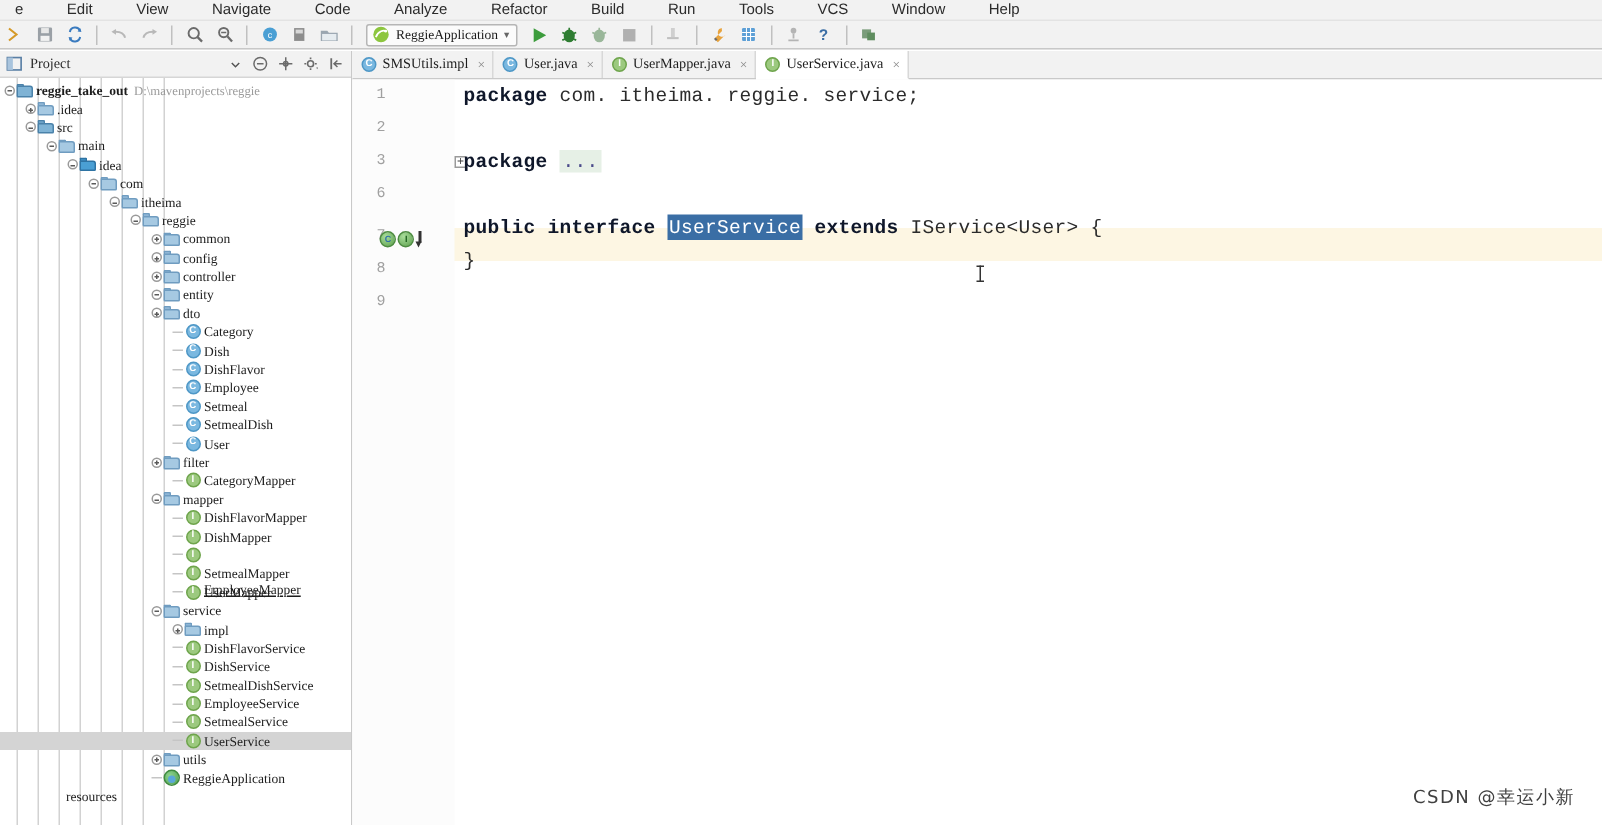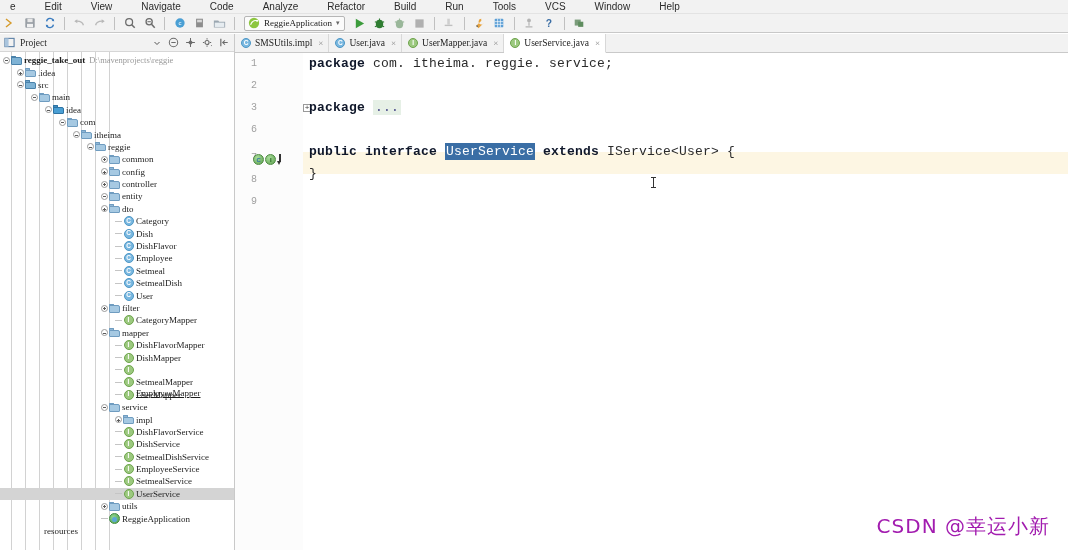--- a/index.html
+++ b/index.html
@@ -147,21 +147,21 @@
     position: absolute; width: 8px; height: 8px; border: 1px solid #9a9a9a;
     background: #fff; color: #444; font-size: 8px; line-height: 6px; text-align: center;
     font-family: "Liberation Sans", sans-serif;
   }
   .caret-i { position: absolute; width: 1px; height: 11px; background: #333; }
   .caret-i::before, .caret-i::after { content: ""; position: absolute; left: -2px; width: 5px; height: 1px; background: #333; }
   .caret-i::before { top: 0; } .caret-i::after { bottom: 0; }
 
   .watermark {
     position: absolute; right: 18px; bottom: 10px;
-    font-size: 20px; color: #a21caf; letter-spacing: 1px;
+    font-size: 12px; color: #404040; letter-spacing: 1px;
     font-family: "DejaVu Sans", sans-serif;
   }
 </style>
 </head>
 <body>
 
 <div class="app">
 
   <div class="menubar">
     <span class="mi clipped">e</span>

